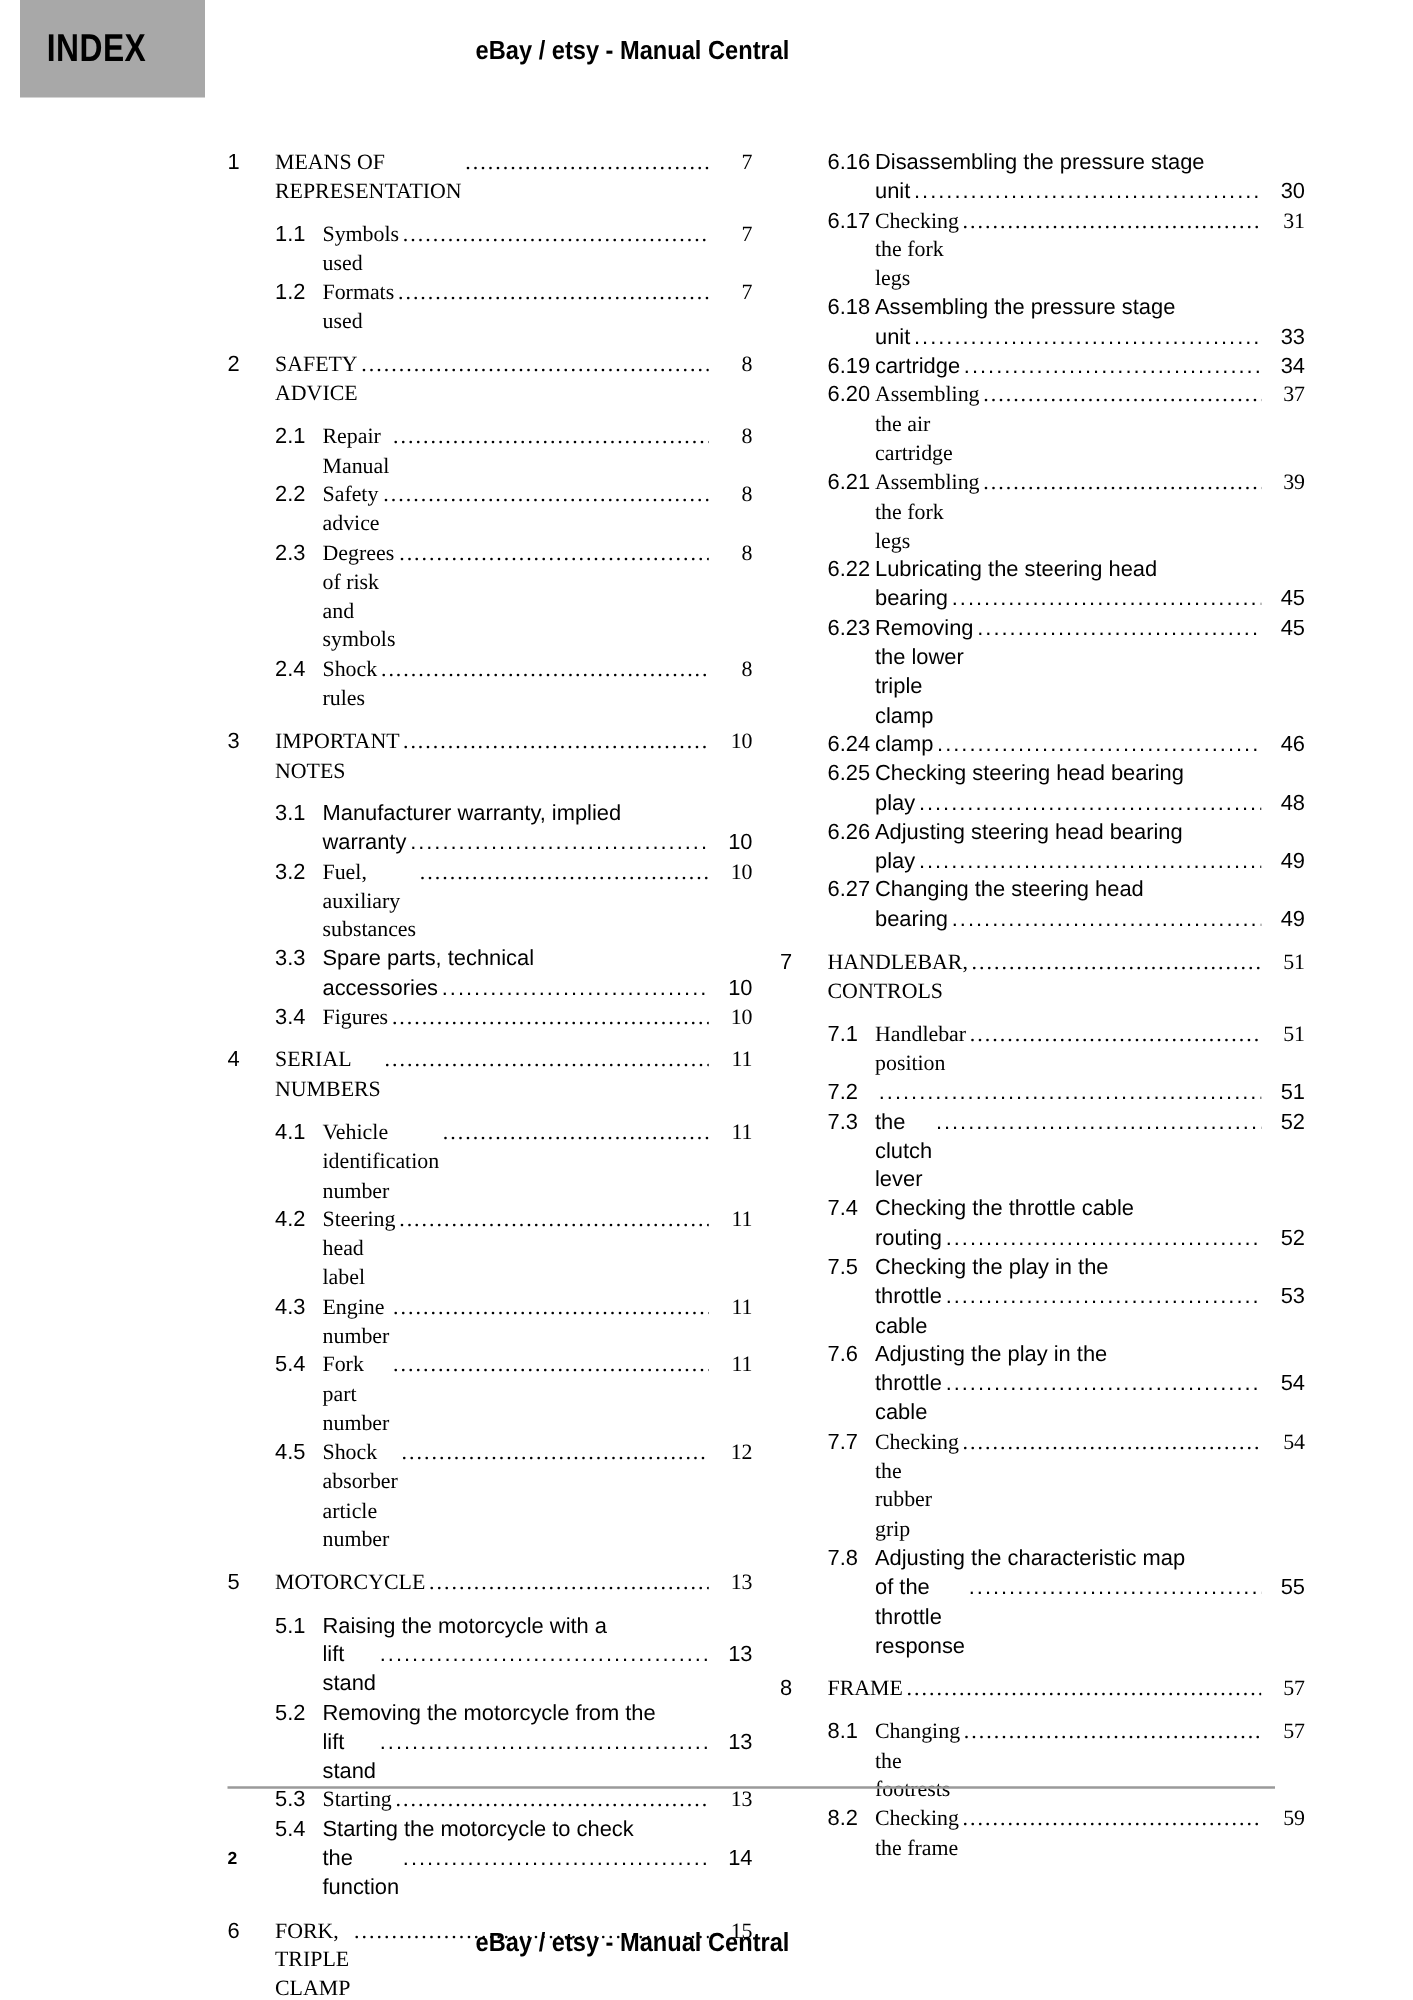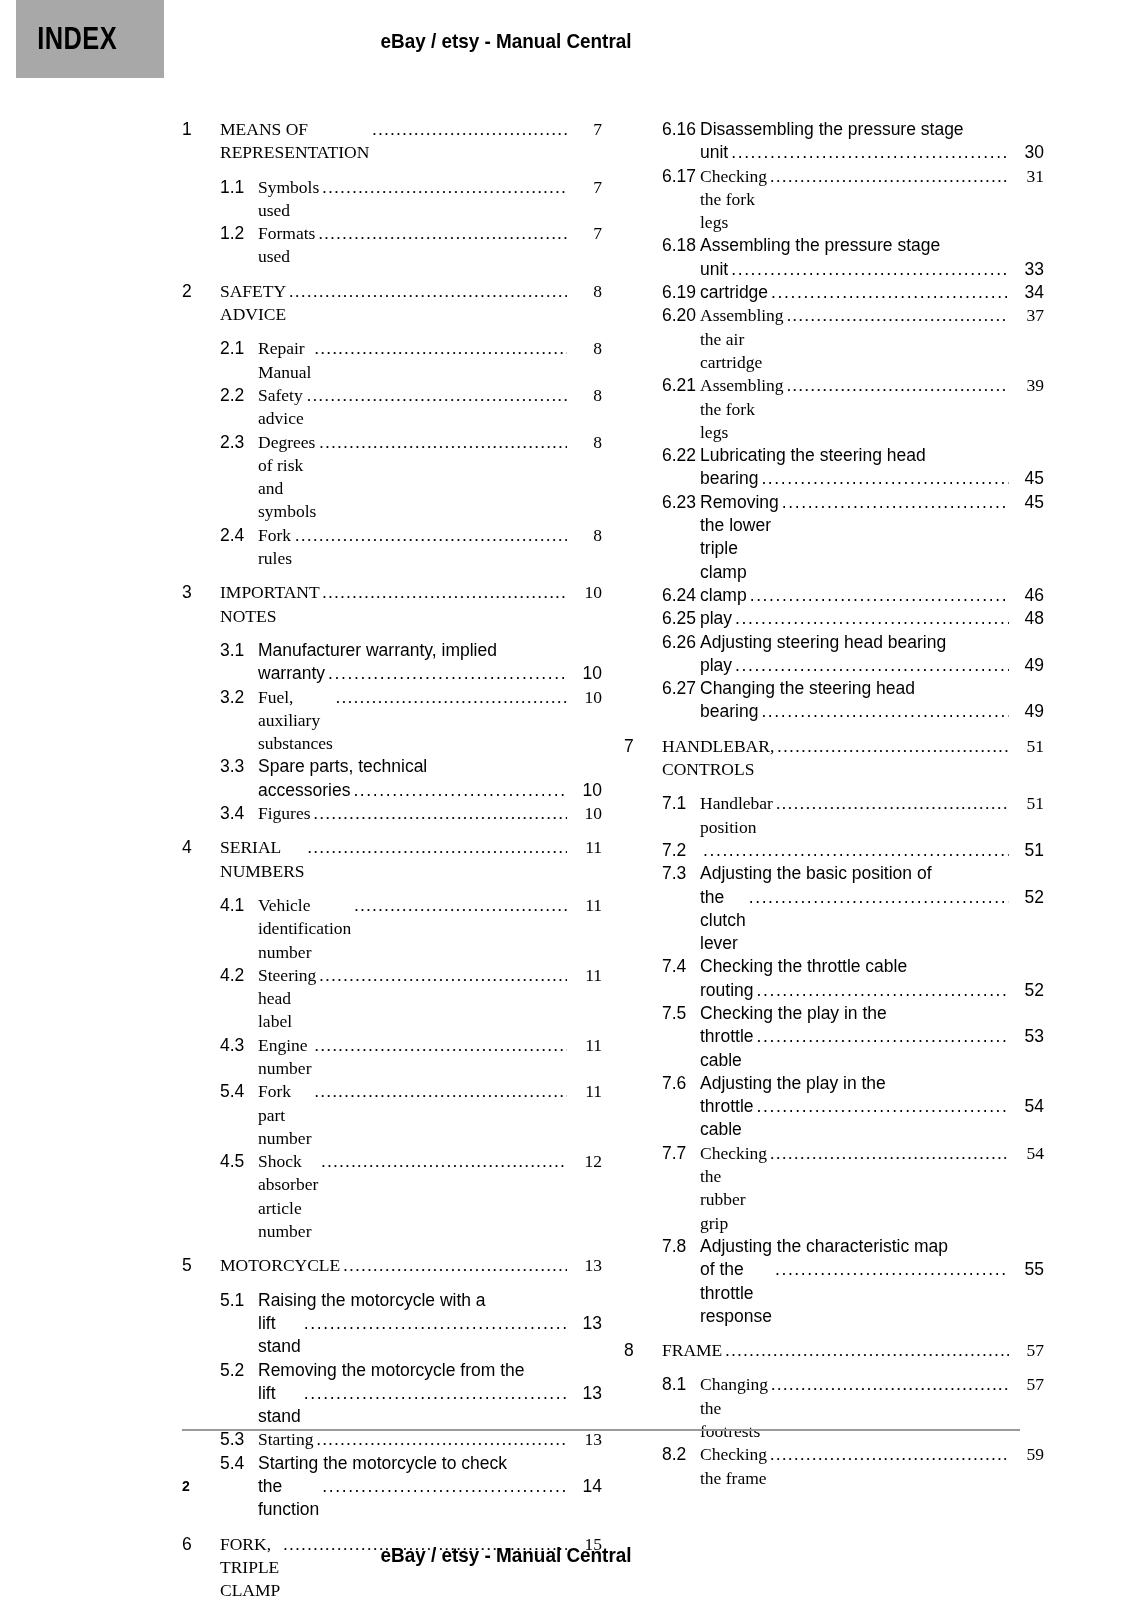--- a/index.html
+++ b/index.html
@@ -229,21 +229,21 @@
             <span class="title">Degrees of risk and symbols</span>
             <span class="leader">........................................................................................................................................................................................................</span>
             <span class="pageno">8</span>
           </span>
         </span>
       </div>
       <div class="entry level2">
         <span class="num">2.4</span>
         <span class="body">
           <span class="rowline">
-            <span class="title">Fork rules</span>
+            <span class="title">Shock rules</span>
             <span class="leader">........................................................................................................................................................................................................</span>
             <span class="pageno">8</span>
           </span>
         </span>
       </div>
       <div class="entry level1">
         <span class="num">3</span>
         <span class="body">
           <span class="rowline">
             <span class="title">IMPORTANT NOTES</span>
@@ -508,20 +508,21 @@
           <span class="contline">
             <span class="title">clamp</span>
             <span class="leader">........................................................................................................................................................................................................</span>
             <span class="pageno">46</span>
           </span>
         </span>
       </div>
       <div class="entry level2">
         <span class="num">6.25</span>
         <span class="body">
+          <div class="title">Checking steering head bearing</div>
           <span class="contline">
             <span class="title">play</span>
             <span class="leader">........................................................................................................................................................................................................</span>
             <span class="pageno">48</span>
           </span>
         </span>
       </div>
       <div class="entry level2">
         <span class="num">6.26</span>
         <span class="body">
@@ -569,21 +570,20 @@
         <span class="body">
           <span class="contline">
             <span class="leader">........................................................................................................................................................................................................</span>
             <span class="pageno">51</span>
           </span>
         </span>
       </div>
       <div class="entry level2">
         <span class="num">7.3</span>
         <span class="body">
-          <div class="title">Adjusting the basic position of</div>
           <span class="contline">
             <span class="title">the clutch lever</span>
             <span class="leader">........................................................................................................................................................................................................</span>
             <span class="pageno">52</span>
           </span>
         </span>
       </div>
       <div class="entry level2">
         <span class="num">7.4</span>
         <span class="body">

